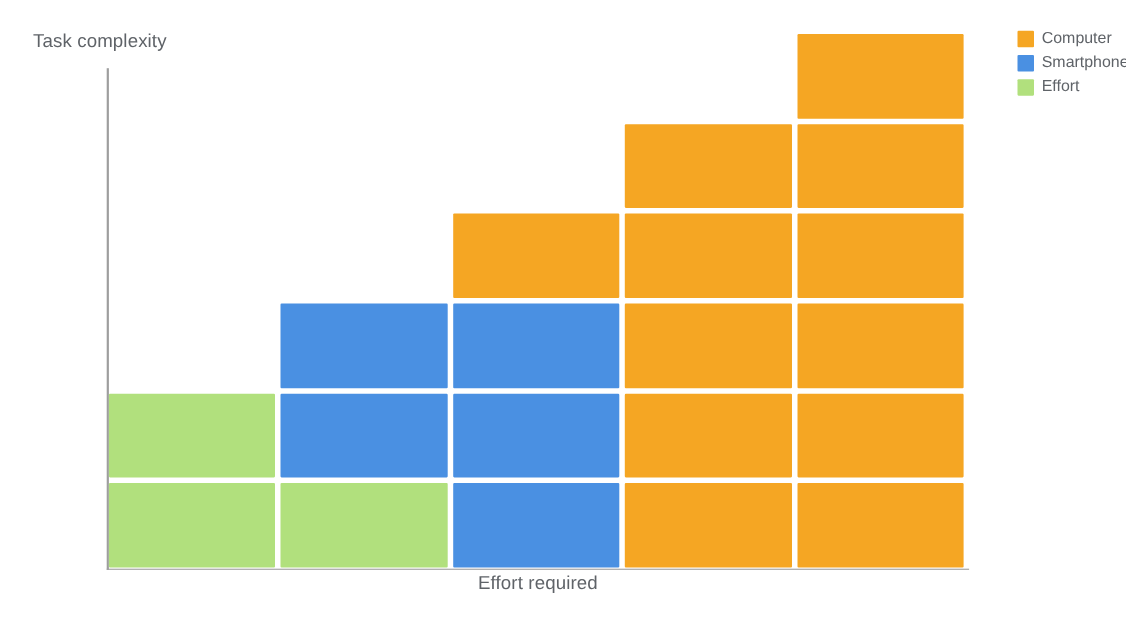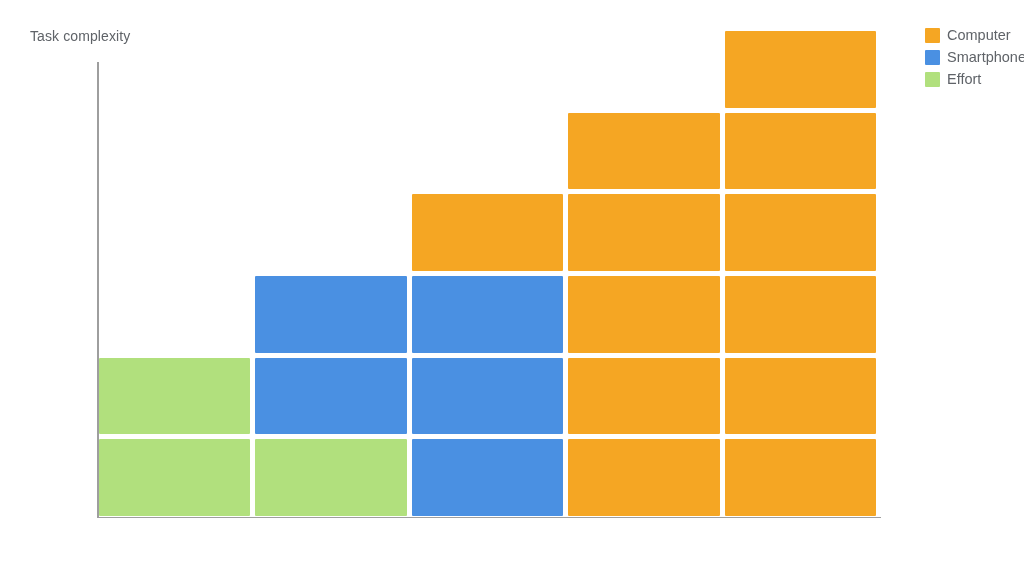--- a/index.html
+++ b/index.html
@@ -19,21 +19,21 @@
 
   #chart-root {
     position: relative;
     width: 1024px;
     height: 576px;
   }
 
   
   .axis-title {
     position: absolute;
-    font-size: 14px;
+    font-size: 17px;
     color: #5f6368;
     white-space: nowrap;
     letter-spacing: 0.1px;
   }
   #y-axis-title {
     left: 30px;
     top: 28px;
   }
   #x-axis-title {
     left: 0;
@@ -161,20 +161,21 @@
       <div class="grid-column" style="left: 625.6px; width: 151.4px;">
         <div class="grid-cell" style="bottom: 0px; height: 76.6667px; background: rgb(245, 166, 35);"></div>
         <div class="grid-cell" style="bottom: 81.6667px; height: 76.6667px; background: rgb(245, 166, 35);"></div>
         <div class="grid-cell" style="bottom: 163.333px; height: 76.6667px; background: rgb(245, 166, 35);"></div>
         <div class="grid-cell" style="bottom: 245px; height: 76.6667px; background: rgb(245, 166, 35);"></div>
         <div class="grid-cell" style="bottom: 326.667px; height: 76.6667px; background: rgb(245, 166, 35);"></div>
         <div class="grid-cell" style="bottom: 408.333px; height: 76.6667px; background: rgb(245, 166, 35);"></div>
       </div>
     </div>
 
+  <div id="x-axis-title" class="axis-title">Effort required</div>
 
   <div id="legend">
       <div class="legend-item">
         <span class="legend-swatch" style="background: rgb(245, 166, 35);"></span>
         <span class="legend-label">Computer</span>
       </div>
       <div class="legend-item">
         <span class="legend-swatch" style="background: rgb(74, 144, 226);"></span>
         <span class="legend-label">Smartphone</span>
       </div>

